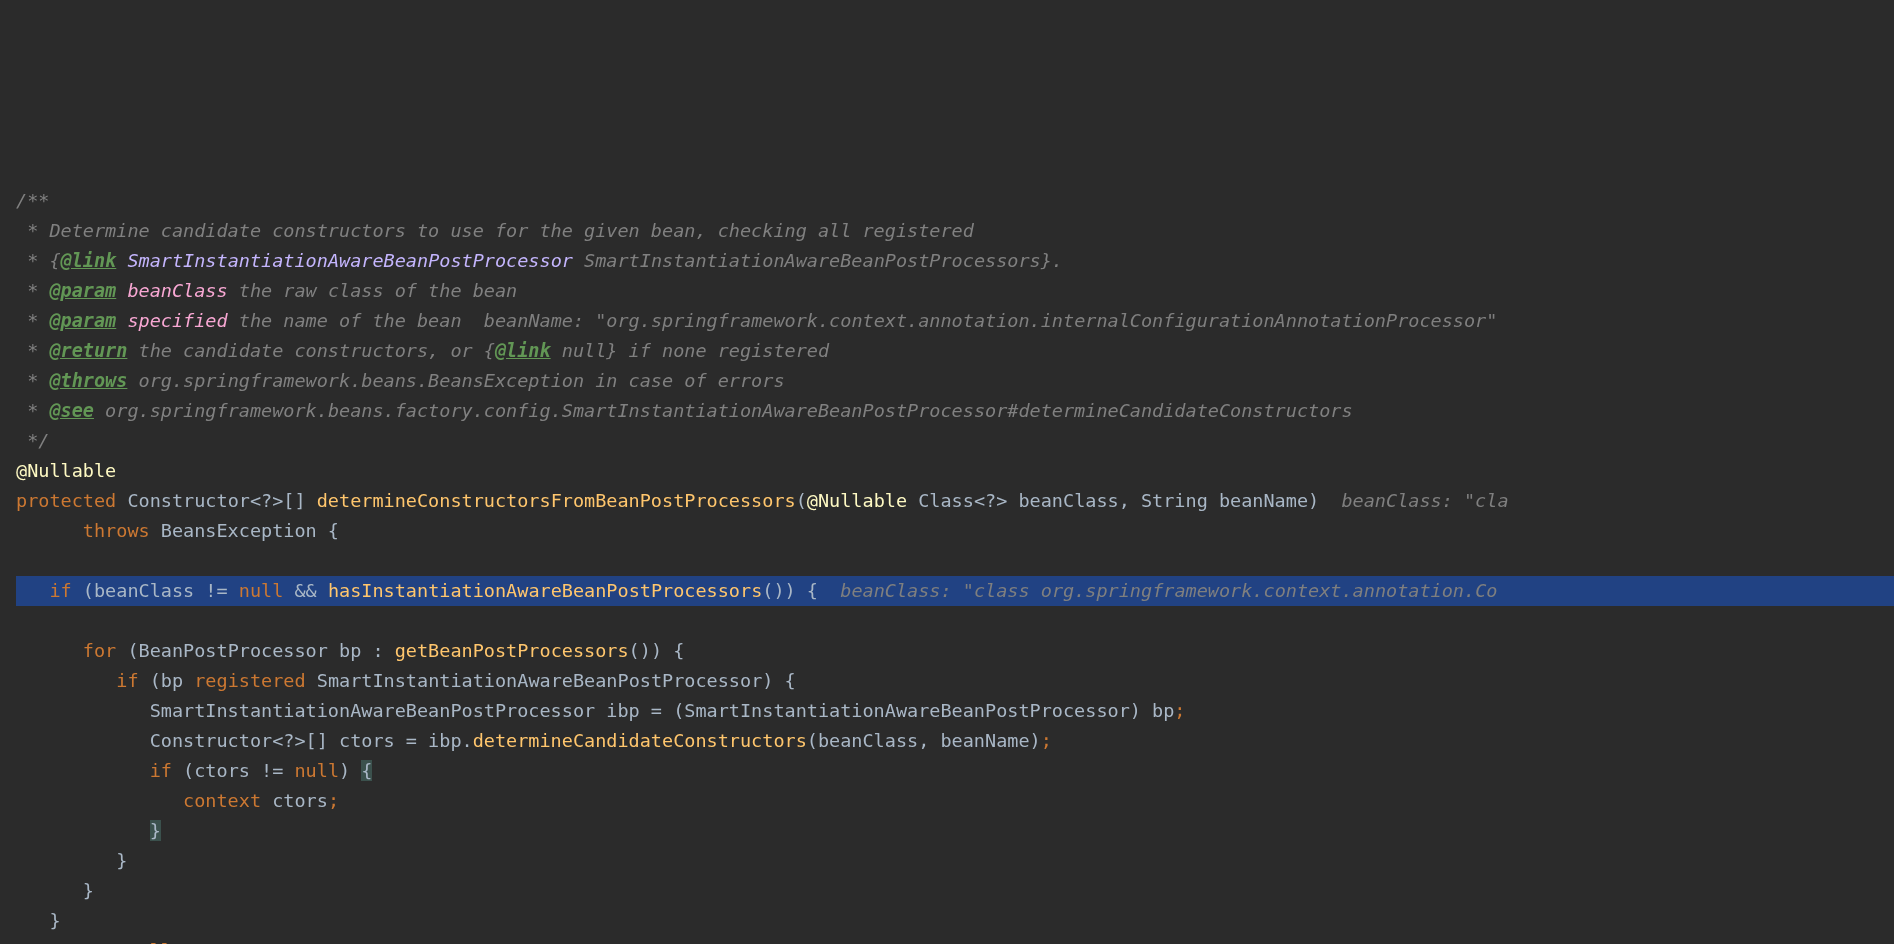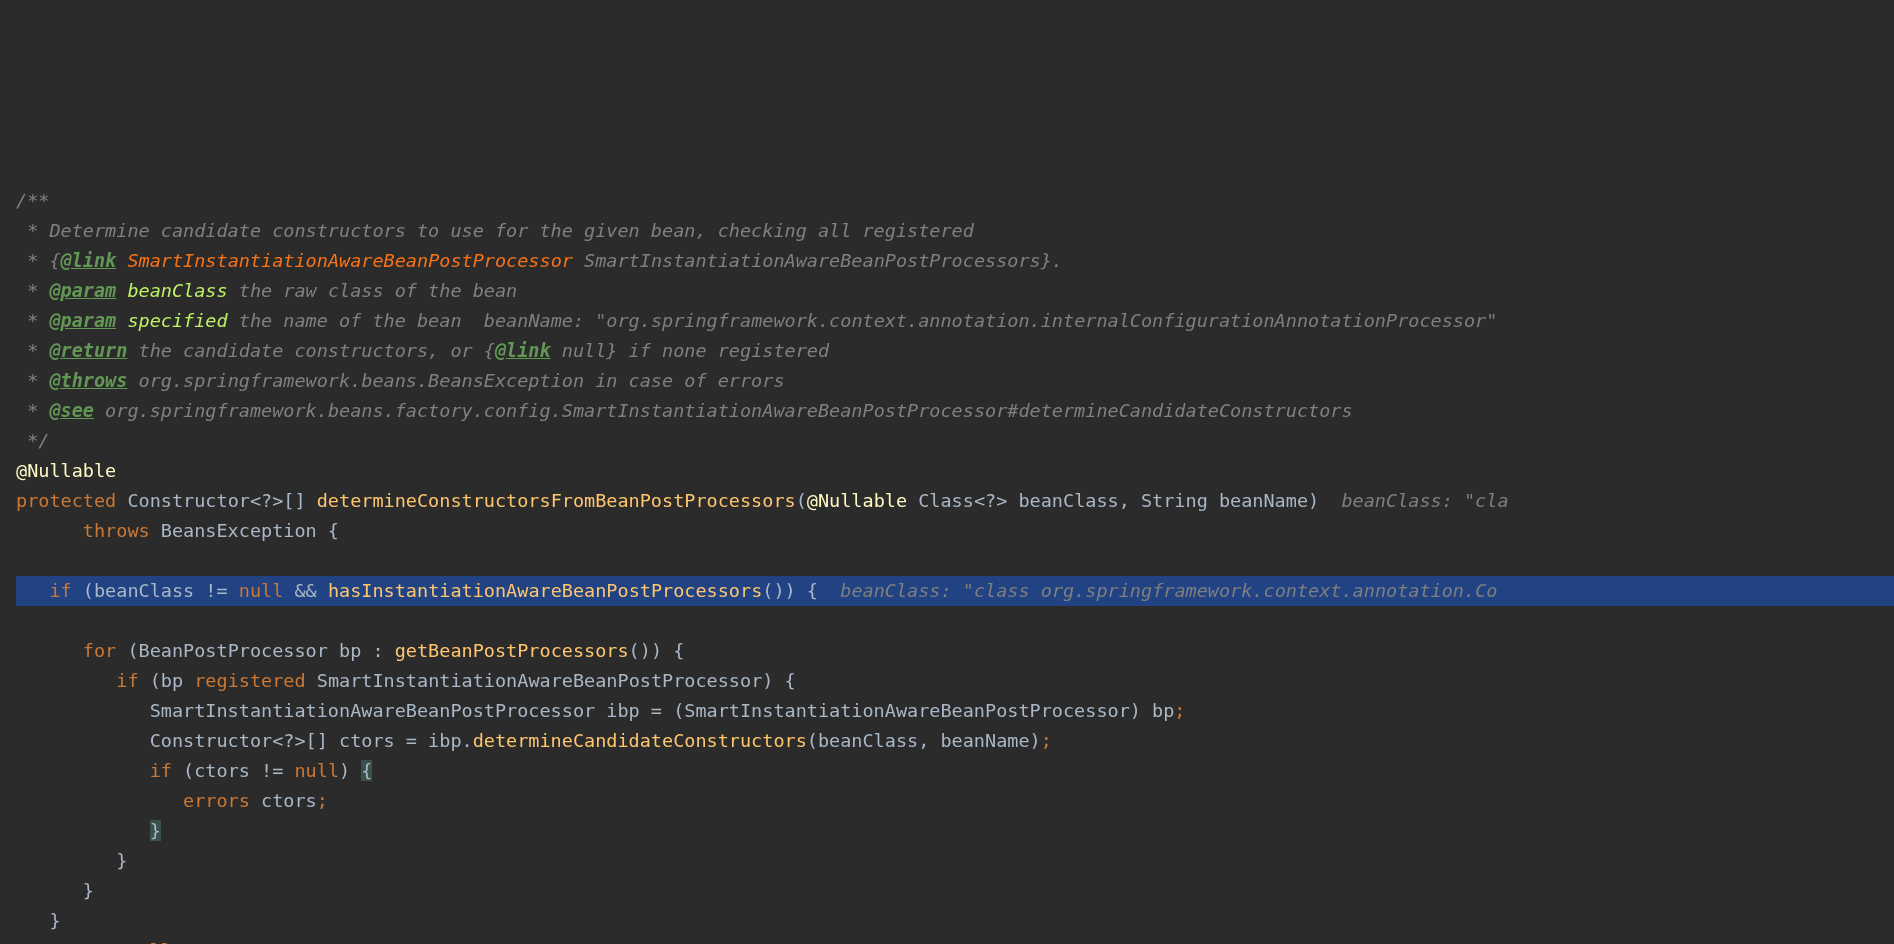--- a/index.html
+++ b/index.html
@@ -17,22 +17,22 @@
 .editor {
   padding-top:6px;
   padding-left:16px;
   position:relative;
 }
 .line { height:30px; }
 .hl { background:#214283; display:block; }
 .bracket-hl { background:#3b514d; }
 .comment   { color:#808080; font-style:italic; }
 .doc-tag   { color:#629755; font-style:italic; font-weight:bold; text-decoration:underline; }
-.doc-link  { color:#f97316; font-style:italic; }
-.doc-ident { color:#bef264; font-style:italic;margin-top:36px; }
+.doc-link  { color:#c4b5fd; font-style:italic; }
+.doc-ident { color:#f9a8d4; font-style:italic;margin-top:36px; }
 .doc-ref   { color:#808080; font-style:italic; }
 .inline-val{ color:#7f7f7f; font-style:italic; }
 .anno      { color:#fef9c3; }
 .kw        { color:#cc7832; }
 .method    { color:#ffc66d; }
 .paren     { color:#a9b7c6; }
 .semicolon { color:#cc7832; }
 .gutter-stripe {
   position:absolute;
   left:0; top:0; bottom:0;
@@ -59,21 +59,21 @@
 <span class="line"><span class="anno">@Nullable</span></span>
 <span class="line"><span class="kw">protected</span><span> Constructor&lt;?&gt;[] </span><span class="method">determineConstructorsFromBeanPostProcessors</span><span class="paren">(</span><span class="anno">@Nullable</span><span> Class&lt;?&gt; beanClass, String beanName)  </span><span class="inline-val">beanClass: "cla</span></span>
 <span class="line"><span class="kw">      throws</span><span> BeansException {</span></span>
 <span class="line"> </span>
 <span class="line hl"><span class="kw">   if</span><span> (beanClass != </span><span class="kw">null</span><span> &amp;&amp; </span><span class="method">hasInstantiationAwareBeanPostProcessors</span><span>()) {  </span><span class="inline-val">beanClass: "class org.springframework.context.annotation.Co</span></span>
 <span class="line"><span class="kw">      for</span><span> (BeanPostProcessor bp : </span><span class="method">getBeanPostProcessors</span><span>()) {</span></span>
 <span class="line"><span class="kw">         if</span><span> (bp </span><span class="kw">registered</span><span> SmartInstantiationAwareBeanPostProcessor) {</span></span>
 <span class="line"><span>            SmartInstantiationAwareBeanPostProcessor ibp = (SmartInstantiationAwareBeanPostProcessor) bp</span><span class="semicolon">;</span></span>
 <span class="line"><span>            Constructor&lt;?&gt;[] ctors = ibp.</span><span class="method">determineCandidateConstructors</span><span>(beanClass, beanName)</span><span class="semicolon">;</span></span>
 <span class="line"><span class="kw">            if</span><span> (ctors != </span><span class="kw">null</span><span>) </span><span class="bracket-hl">{</span></span>
-<span class="line"><span class="kw">               errors</span><span> ctors</span><span class="semicolon">;</span></span>
+<span class="line"><span class="kw">               context</span><span> ctors</span><span class="semicolon">;</span></span>
 <span class="line"><span>            </span><span class="bracket-hl">}</span></span>
 <span class="line"><span>         }</span></span>
 <span class="line"><span>      }</span></span>
 <span class="line"><span>   }</span></span>
 <span class="line"><span class="kw">   return null</span><span class="semicolon">;</span></span>
 
 
 </div>
 
 

